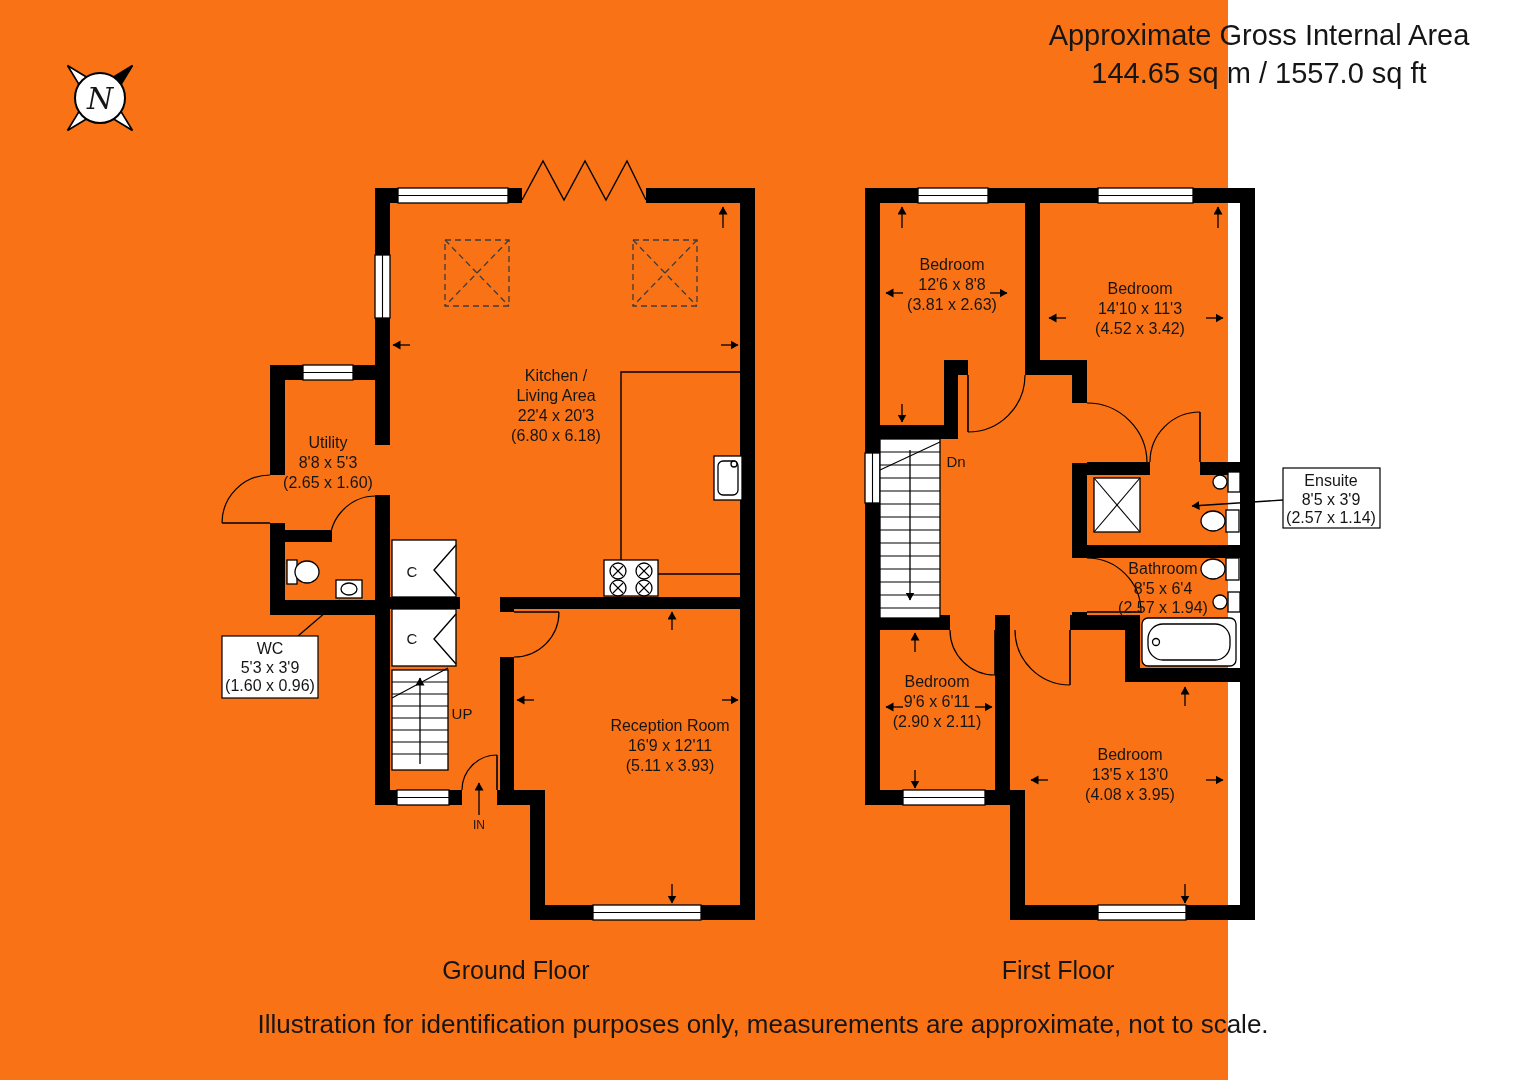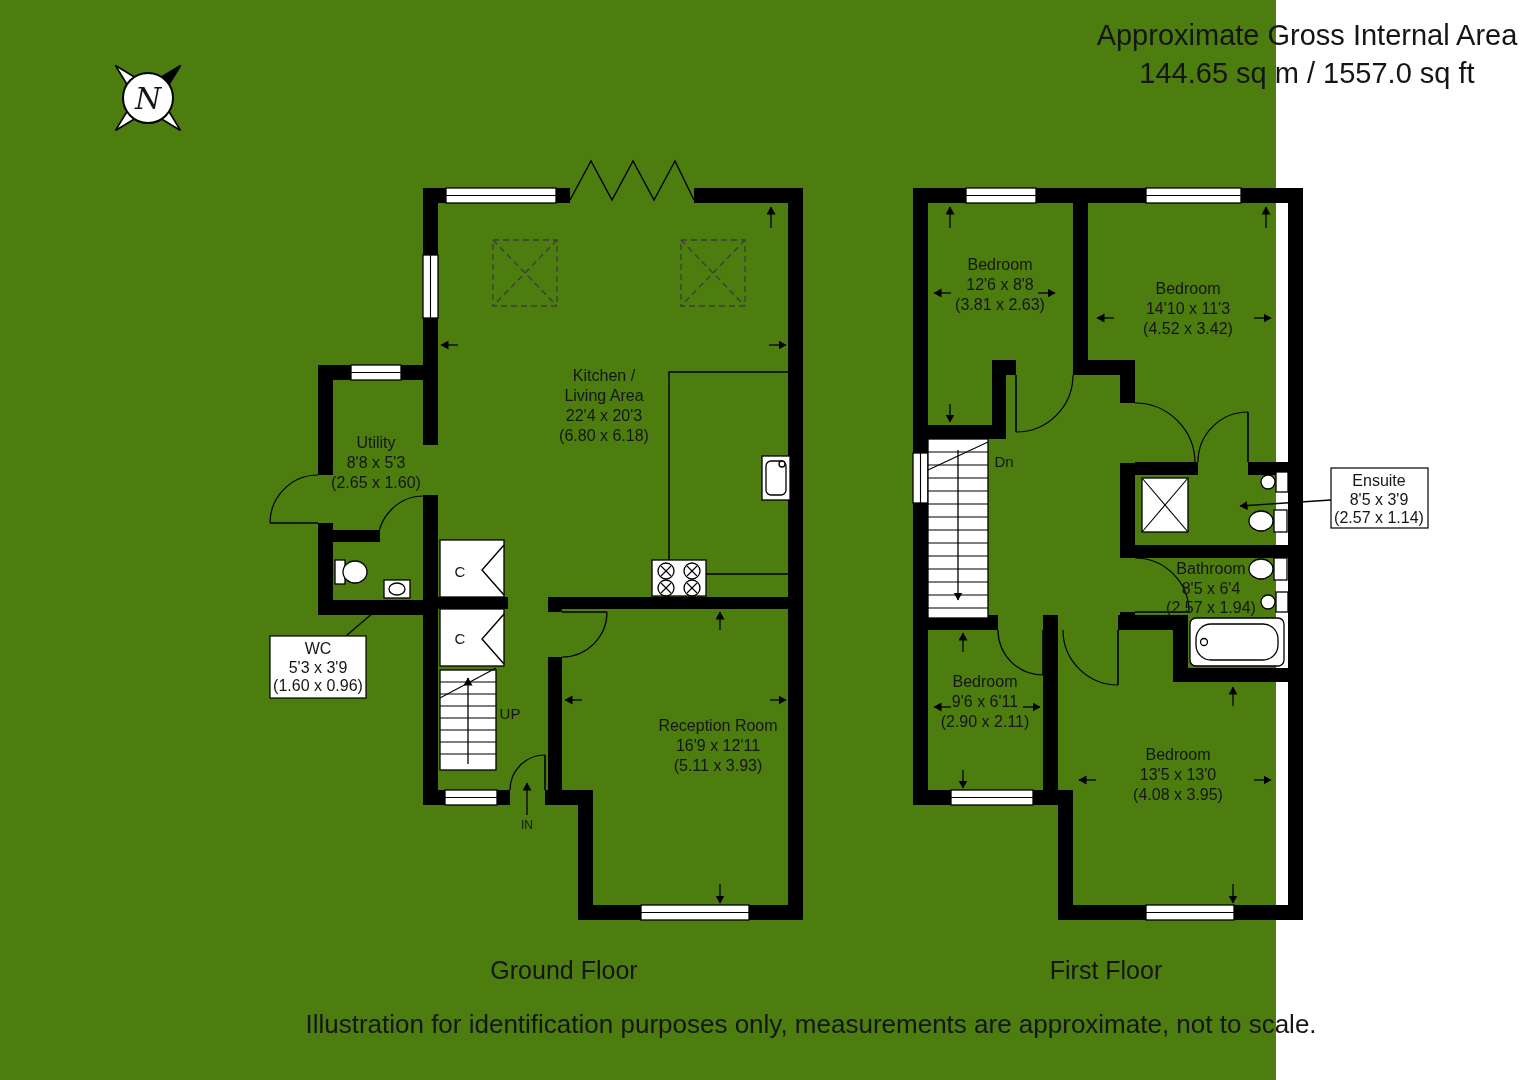--- a/index.html
+++ b/index.html
@@ -1,16 +1,16 @@
 <!DOCTYPE html>
 <html><head>
 <meta charset="utf-8">
 <style>
   html,body{margin:0;padding:0;background:#ffffff;}
-  .page{width:1228px;height:1080px;position:relative;background:#4d7c0f;padding-left:48px;}
+  .page{width:1228px;height:1080px;position:relative;background:#f97316;}
   svg{display:block;}
   text{font-family:"Liberation Sans",sans-serif;fill:#151515;}
   .wall{fill:#000;}
   .win-rect{fill:#fff;stroke:#000;stroke-width:1.3;}
   .win-line{stroke:#000;stroke-width:1.1;}
   .thin{fill:none;stroke:#000;stroke-width:1.4;}
   .door-arc{fill:none;stroke:#000;stroke-width:1.2;}
   .leaf{stroke:#000;stroke-width:1.6;}
   .dim{stroke:#000;stroke-width:1.3;}
   .dash{fill:none;stroke:#3c3c3c;stroke-width:1.3;stroke-dasharray:6 4;}

